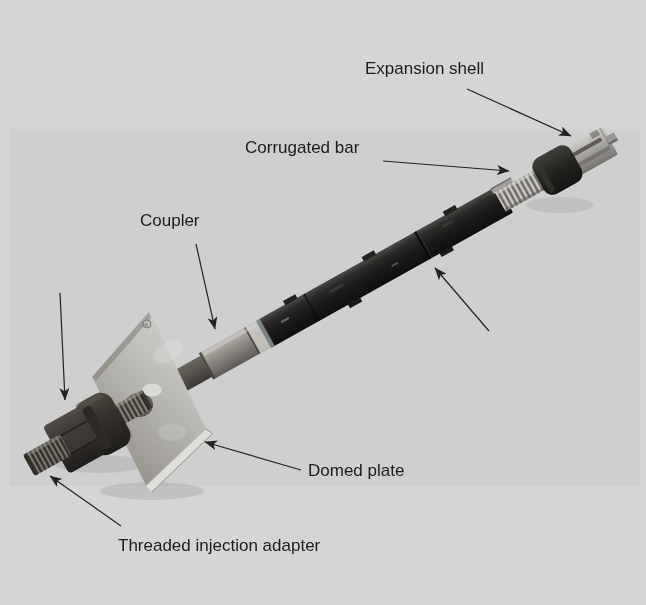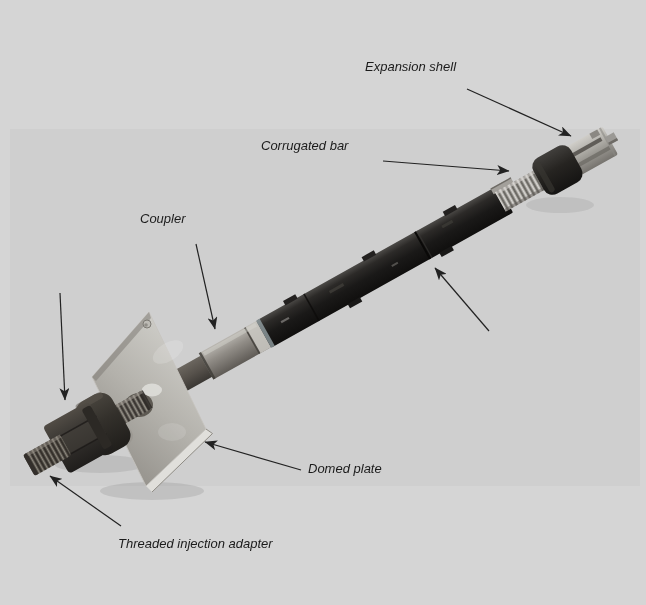--- a/index.html
+++ b/index.html
@@ -11,25 +11,24 @@
     font-family:"Liberation Sans", sans-serif;
   }
   .photo{
     position:absolute;
     left:10px;top:129px;width:630px;height:357px;
     background:var(--photo-bg,#cfcfcf);
   }
   .fig-svg{position:absolute;left:0;top:0;color:var(--arrow,#222);}
   .label{
     position:absolute;
-    font-size:13px;
+    font-size:17px;
     line-height:1.1;
     color:var(--text,#1b1b1b);
     white-space:nowrap;
-    font-style:italic;
   }
 </style>
 </head>
 <body>
 
 <div class="canvas">
 
   <div class="photo"></div>
 
   <svg class="fig-svg" width="646" height="605" viewBox="0 0 646 605">
@@ -191,18 +190,18 @@
       <line x1="383" y1="161" x2="509" y2="171" marker-end="url(#ah)"></line>
       <line x1="196" y1="244" x2="215" y2="329" marker-end="url(#ah)"></line>
       <line x1="60" y1="293" x2="65" y2="400" marker-end="url(#ah)"></line>
       <line x1="489" y1="331" x2="435" y2="268" marker-end="url(#ah)"></line>
       <line x1="301" y1="470" x2="205" y2="442" marker-end="url(#ah)"></line>
       <line x1="121" y1="526" x2="50" y2="476" marker-end="url(#ah)"></line>
     </g>
   </svg>
 
   <div class="label" style="left:365px;top:60px">Expansion shell</div>
-  <div class="label" style="left:261px;top:139px">Corrugated bar</div>
+  <div class="label" style="left:245px;top:139px">Corrugated bar</div>
   <div class="label" style="left:140px;top:212px">Coupler</div>
   <div class="label" style="left:308px;top:462px">Domed plate</div>
   <div class="label" style="left:118px;top:537px">Threaded injection adapter</div>
 
 </div>
 
 </body></html>

